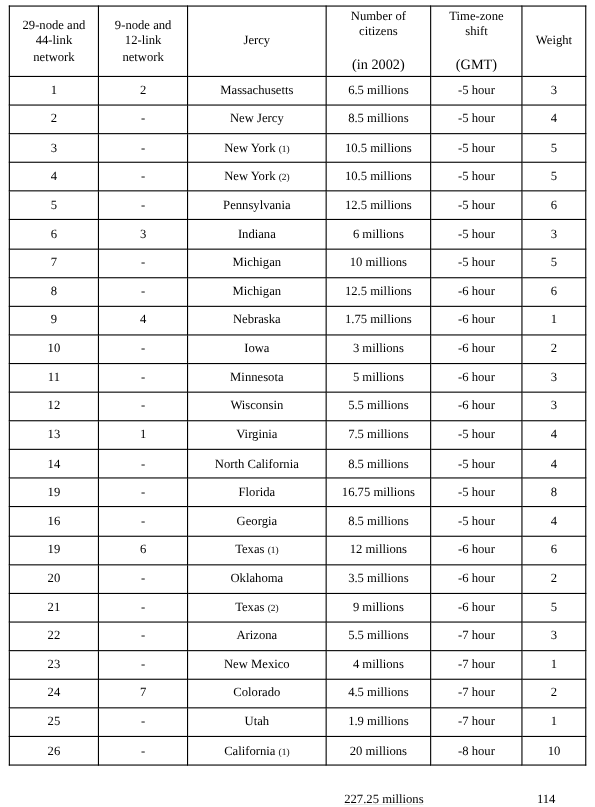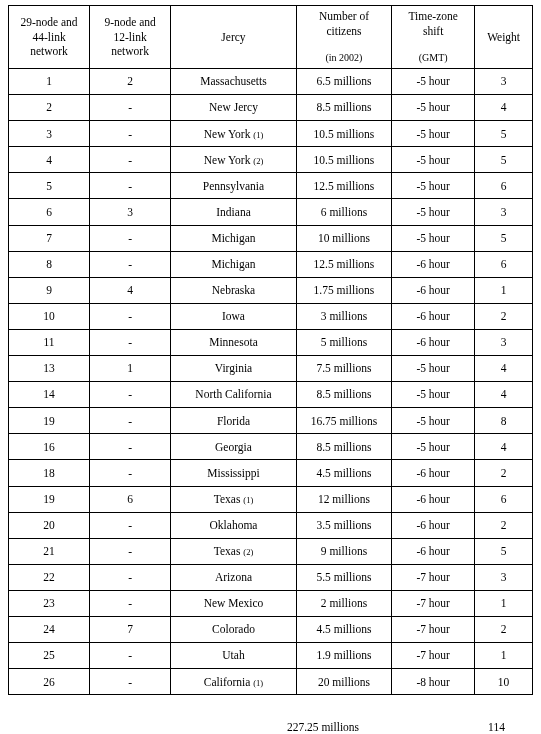--- a/index.html
+++ b/index.html
@@ -33,21 +33,21 @@
     font-weight: normal;
     font-size: 11.5px;
     line-height: 1.25;
     padding: 2px 1px;
   }
   thead th {
     height: 58px;
     font-size: 11.5px;
   }
   thead th .sub {
-    font-size: 10px;
+    font-size: 13px;
     display: block;
     margin-top: 14px;
   }
   tbody td {
     height: 21.1px;
   }
   .col-a { width: 80px; }
   .col-b { width: 80px; }
   .col-c { width: 124px; }
   .col-d { width: 94px; }
@@ -66,21 +66,21 @@
     height: 18px;
     overflow: hidden;
   }
   .totals-row .tot-cell {
     position: absolute;
     text-align: center;
     font-size: 11.5px;
     color: #000000;
   }
   .tot-citizens {
-    left: 268px;
+    left: 294px;
     width: 94px;
     text-decoration: underline;
   }
   .tot-weight {
     left: 460px;
     width: 57px;
   }
   .clip-hide {
     position: absolute;
     left: 0;
@@ -217,20 +217,28 @@
         </tr>
         <tr>
           <td>11</td>
           <td>-</td>
           <td><span>Minnesota</span></td>
           <td>5 millions</td>
           <td>-6 hour</td>
           <td>3</td>
         </tr>
         <tr>
+          <td>12</td>
+          <td>-</td>
+          <td><span>Wisconsin</span></td>
+          <td>5.5 millions</td>
+          <td>-6 hour</td>
+          <td>3</td>
+        </tr>
+        <tr>
           <td>13</td>
           <td>1</td>
           <td><span>Virginia</span></td>
           <td>7.5 millions</td>
           <td>-5 hour</td>
           <td>4</td>
         </tr>
         <tr>
           <td>14</td>
           <td>-</td>
@@ -247,28 +255,20 @@
           <td>-5 hour</td>
           <td>8</td>
         </tr>
         <tr>
           <td>16</td>
           <td>-</td>
           <td><span>Georgia</span></td>
           <td>8.5 millions</td>
           <td>-5 hour</td>
           <td>4</td>
-        </tr>
-        <tr>
-          <td>18</td>
-          <td>-</td>
-          <td><span>Mississippi</span></td>
-          <td>4.5 millions</td>
-          <td>-6 hour</td>
-          <td>2</td>
         </tr>
         <tr>
           <td>19</td>
           <td>6</td>
           <td><span>Texas</span> <span class="paren">(1)</span></td>
           <td>12 millions</td>
           <td>-6 hour</td>
           <td>6</td>
         </tr>
         <tr>
@@ -292,21 +292,21 @@
           <td>-</td>
           <td><span>Arizona</span></td>
           <td>5.5 millions</td>
           <td>-7 hour</td>
           <td>3</td>
         </tr>
         <tr>
           <td>23</td>
           <td>-</td>
           <td><span>New Mexico</span></td>
-          <td>2 millions</td>
+          <td>4 millions</td>
           <td>-7 hour</td>
           <td>1</td>
         </tr>
         <tr>
           <td>24</td>
           <td>7</td>
           <td><span>Colorado</span></td>
           <td>4.5 millions</td>
           <td>-7 hour</td>
           <td>2</td>

